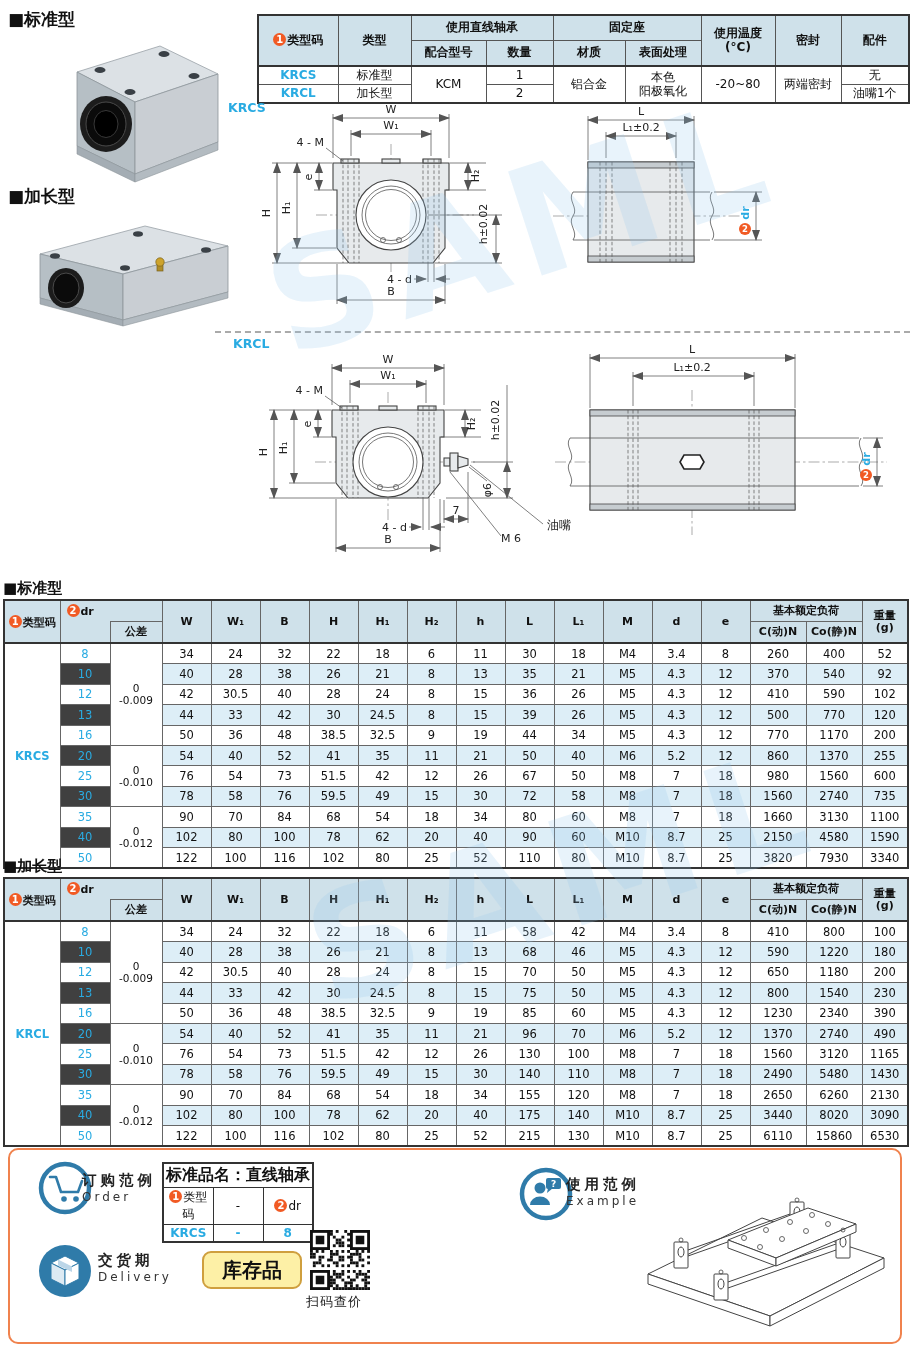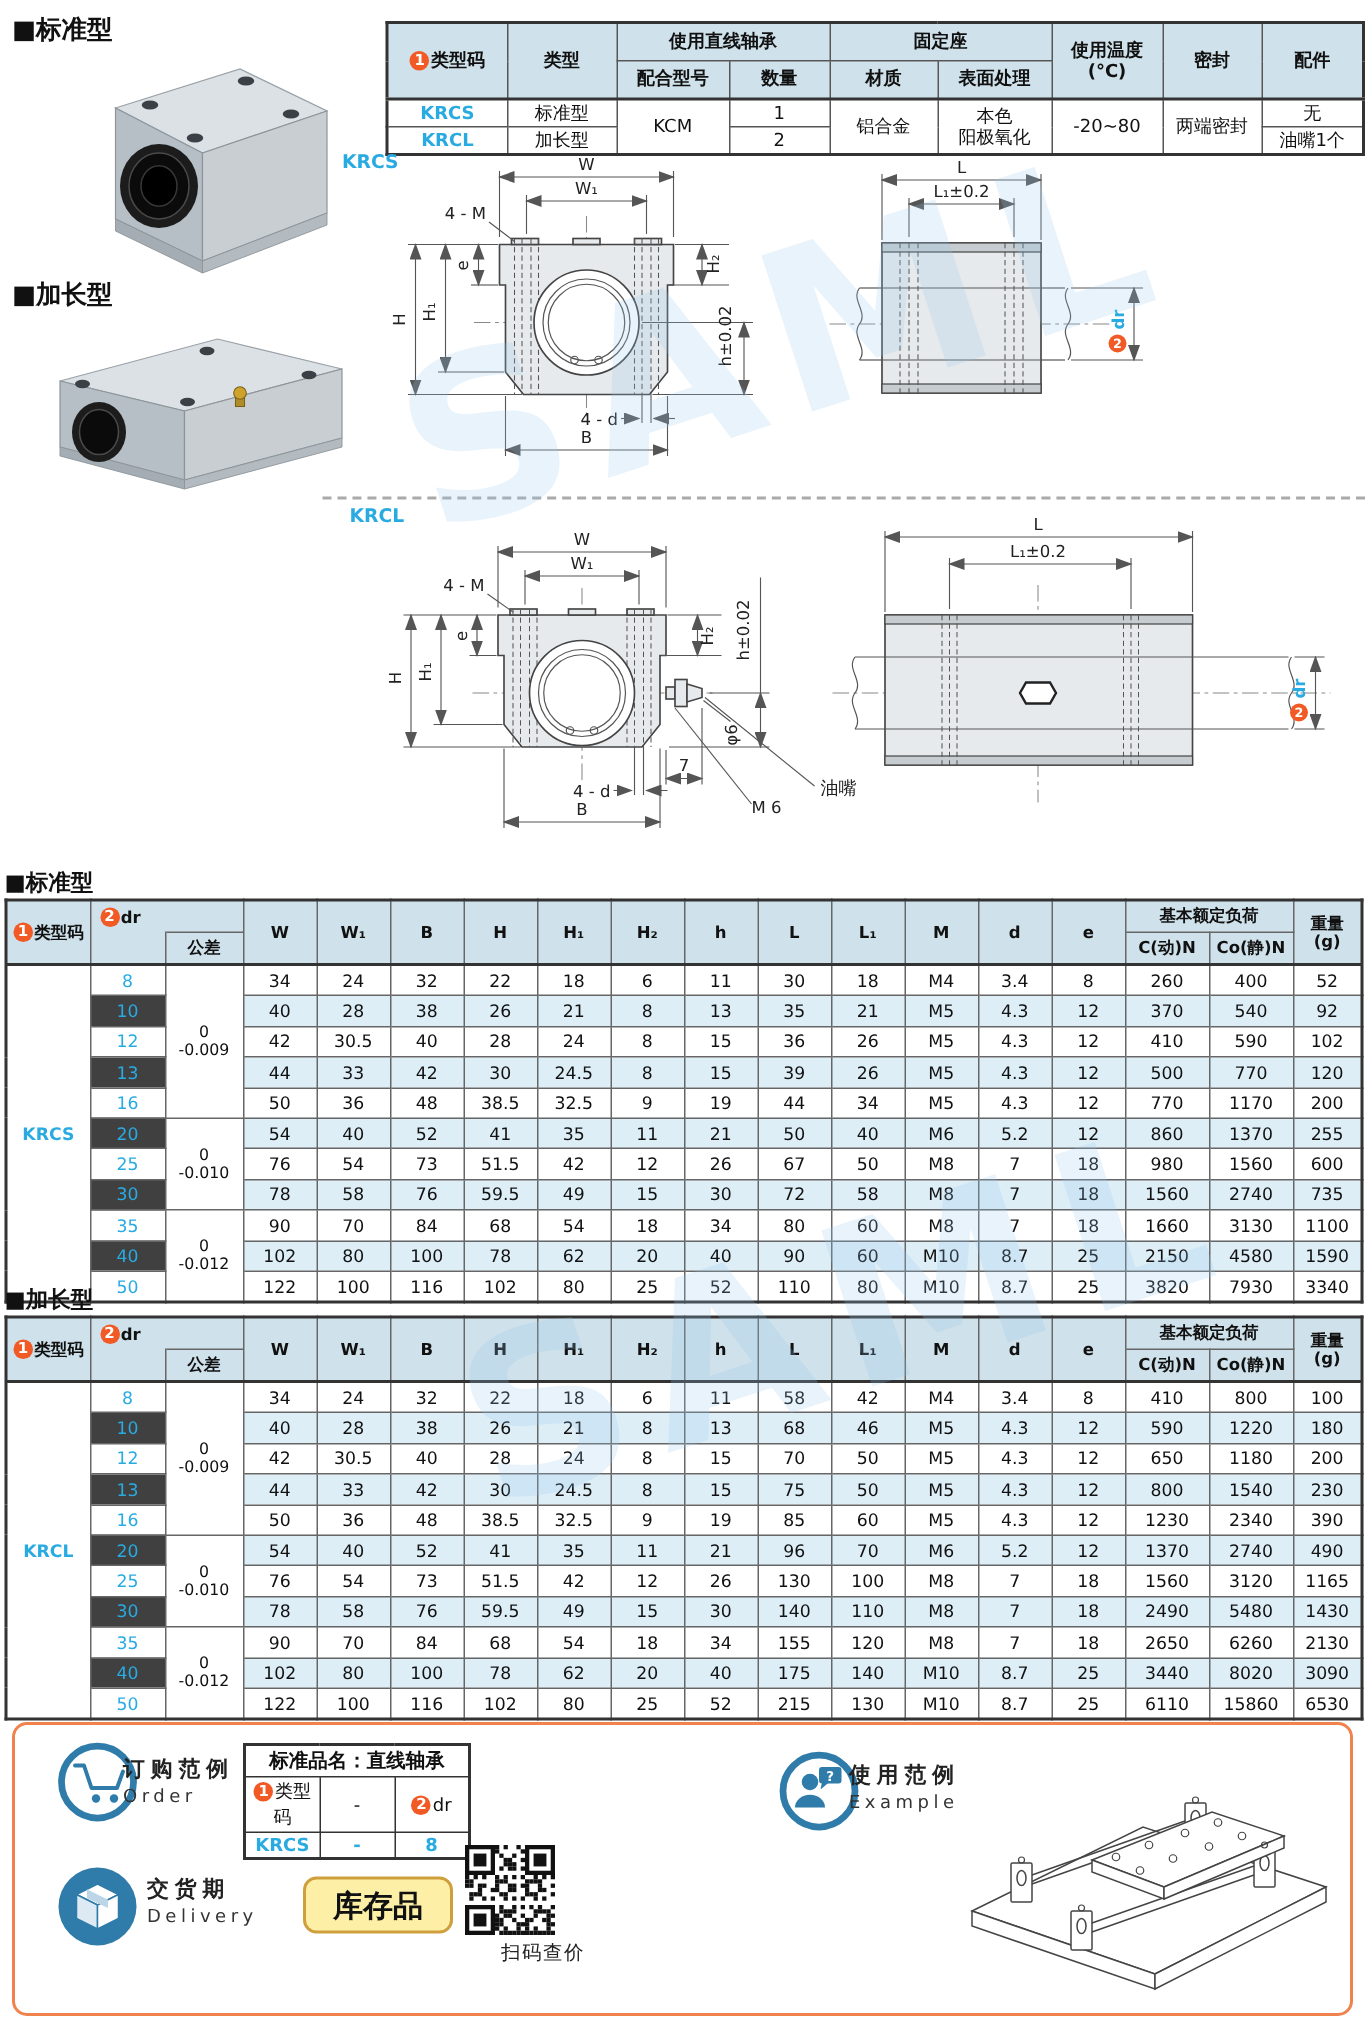--- a/index.html
+++ b/index.html
@@ -45,21 +45,21 @@
   text.dt{font-size:11px;fill:#222;}
   text.cjk{font-size:12px;fill:#222;}
   text.drb{font-size:11px;fill:#29abe2;font-weight:bold;}
   .dash-sep{border-top:2px dashed #aaa;height:0;}
   
   .footer-box{border:2px solid #f0824d;border-radius:10px;background:#fff;}
   .ft-zh{font-size:14.5px;font-weight:bold;color:#222;letter-spacing:4px;line-height:1.4;}
   .ft-en{font-size:12px;color:#333;letter-spacing:3px;}
   .order-table{width:152px;font-size:12px;border:2px solid #333;}
   .order-table td{border:1px solid #333;text-align:center;padding:1px 0;}
-  .ot-title{font-weight:bold;font-size:13px;font-family:Liberation Serif, serif;}
+  .ot-title{font-weight:bold;font-size:16px;font-family:Liberation Serif, serif;}
   .ot-v{color:#29abe2;font-weight:bold;}
   .stock-badge{background:#fdf0a6;border:2px solid #cf9f3e;border-radius:9px;width:96px;height:34px;
                font-size:20px;font-weight:bold;text-align:center;line-height:34px;color:#111;}
   .qr-caption{font-size:13px;color:#222;letter-spacing:1px;}
   .watermark{position:absolute;font-size:150px;font-weight:bold;letter-spacing:14px;
              color:rgba(150,200,235,0.22);transform:rotate(-18deg);pointer-events:none;z-index:40;white-space:nowrap;}
 </style>
 </head>
 <body>
 
@@ -1098,21 +1098,21 @@
         <rect x="0" y="0" width="20" height="20" fill="#111"></rect>
         <rect x="2.857142857142857" y="2.857142857142857" width="14.285714285714286" height="14.285714285714286" fill="#fff"></rect>
         <rect x="5.714285714285714" y="5.714285714285714" width="8.571428571428571" height="8.571428571428571" fill="#111"></rect>
         <rect x="40" y="0" width="20" height="20" fill="#111"></rect>
         <rect x="42.85714285714286" y="2.857142857142857" width="14.285714285714286" height="14.285714285714286" fill="#fff"></rect>
         <rect x="45.714285714285715" y="5.714285714285714" width="8.571428571428571" height="8.571428571428571" fill="#111"></rect>
         <rect x="0" y="40" width="20" height="20" fill="#111"></rect>
         <rect x="2.857142857142857" y="42.85714285714286" width="14.285714285714286" height="14.285714285714286" fill="#fff"></rect>
         <rect x="5.714285714285714" y="45.714285714285715" width="8.571428571428571" height="8.571428571428571" fill="#111"></rect>
       </svg>
-    <div class="abs qr-caption" style="left:296px;top:143px;margin-left:28px;">扫码查价</div>
+    <div class="abs qr-caption" style="left:296px;top:143px;">扫码查价</div>
 
     <svg class="abs" style="left:630px;top:18px;" width="252" height="166" viewBox="0 0 252 166">
       <g fill="#fff" stroke="#444" stroke-width="1">
         <polygon points="8,106 122,50 244,90 130,148"></polygon>
         <polygon points="8,106 130,148 130,158 8,116"></polygon>
         <polygon points="130,148 244,90 244,100 130,158"></polygon>
 
         <g>
           <rect x="34" y="74" width="14" height="26" rx="1"></rect>
           <ellipse cx="41" cy="84" rx="3" ry="5" fill="#fff"></ellipse>

